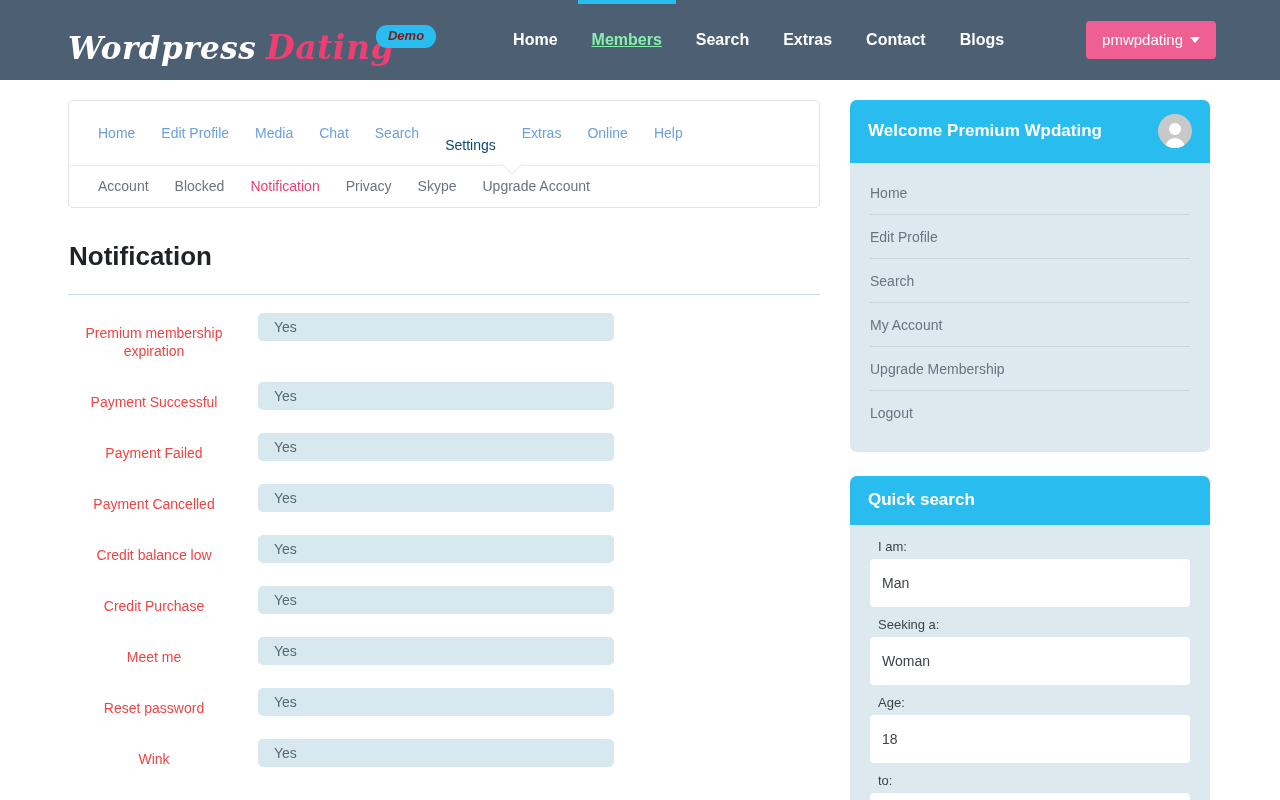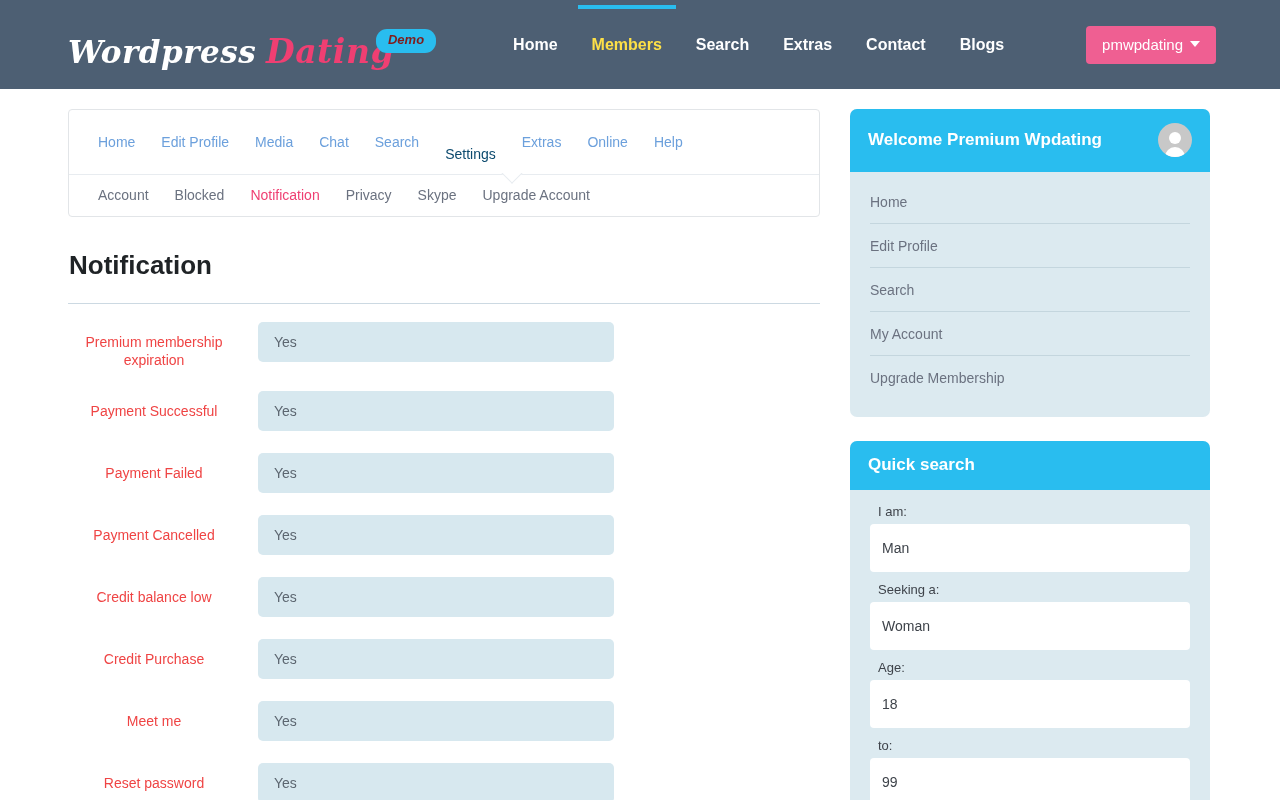--- a/index.html
+++ b/index.html
@@ -9,21 +9,21 @@
     width: 1280px; height: 800px;
     overflow: hidden;
     background: #ffffff;
     font-family: "Liberation Sans", sans-serif;
     -webkit-font-smoothing: antialiased;
   }
 
   
   .topbar {
     position: relative;
-    height: 89px;
+    height: 80px;
     background: #4d5f73;
     display: flex;
     align-items: center;
     padding: 0 64px 0 68px;
   }
   .brand {
     display: flex;
     align-items: flex-start;
     position: relative;
     margin-right: 60px;
@@ -72,21 +72,21 @@
     display: flex;
     align-items: center;
     height: 80px;
     padding: 0 17px;
     color: #ffffff;
     font-size: 16px;
     font-weight: bold;
     text-decoration: none;
     position: relative;
   }
-  .mainnav a.active { color: #fde047; }
+  .mainnav a.active { color: #86efac; text-decoration: underline; }
   .mainnav a.active::before {
     content: "";
     position: absolute;
     left: 3px; right: 3px; top: 0;
     height: 4px;
     background: #29bdef;
   }
   .user-btn {
     margin-left: auto;
     background: #ef5f92;
@@ -204,21 +204,21 @@
     line-height: 18px;
     padding-top: 11px;
     padding-right: 18px;
   }
   .form-control {
     flex: 1;
     max-width: 356px;
     background: #d7e8ef;
     border: none;
     border-radius: 5px;
-    height: 40px;
+    height: 28px;
     padding: 0 16px;
     font-size: 14px;
     color: #5c6670;
     font-family: "Liberation Sans", sans-serif;
     appearance: none;
     -webkit-appearance: none;
     outline: none;
   }
 
   
@@ -401,20 +401,21 @@
             <ellipse cx="17" cy="28" rx="10" ry="10" fill="#ffffff"></ellipse>
           </svg>
         </span>
       </div>
       <div class="widget-body">
         <a class="widget-link" href="#">Home</a>
         <a class="widget-link" href="#">Edit Profile</a>
         <a class="widget-link" href="#">Search</a>
         <a class="widget-link" href="#">My Account</a>
         <a class="widget-link" href="#">Upgrade Membership</a>
+        <a class="widget-link" href="#">Logout</a>
       </div>
     </div>
 
     <div class="widget">
       <div class="widget-head">
         <span>Quick search</span>
       </div>
       <div class="qs-body">
         <div class="qs-label">I am:</div>
         <input class="qs-field" readonly="" value="Man" style="">

